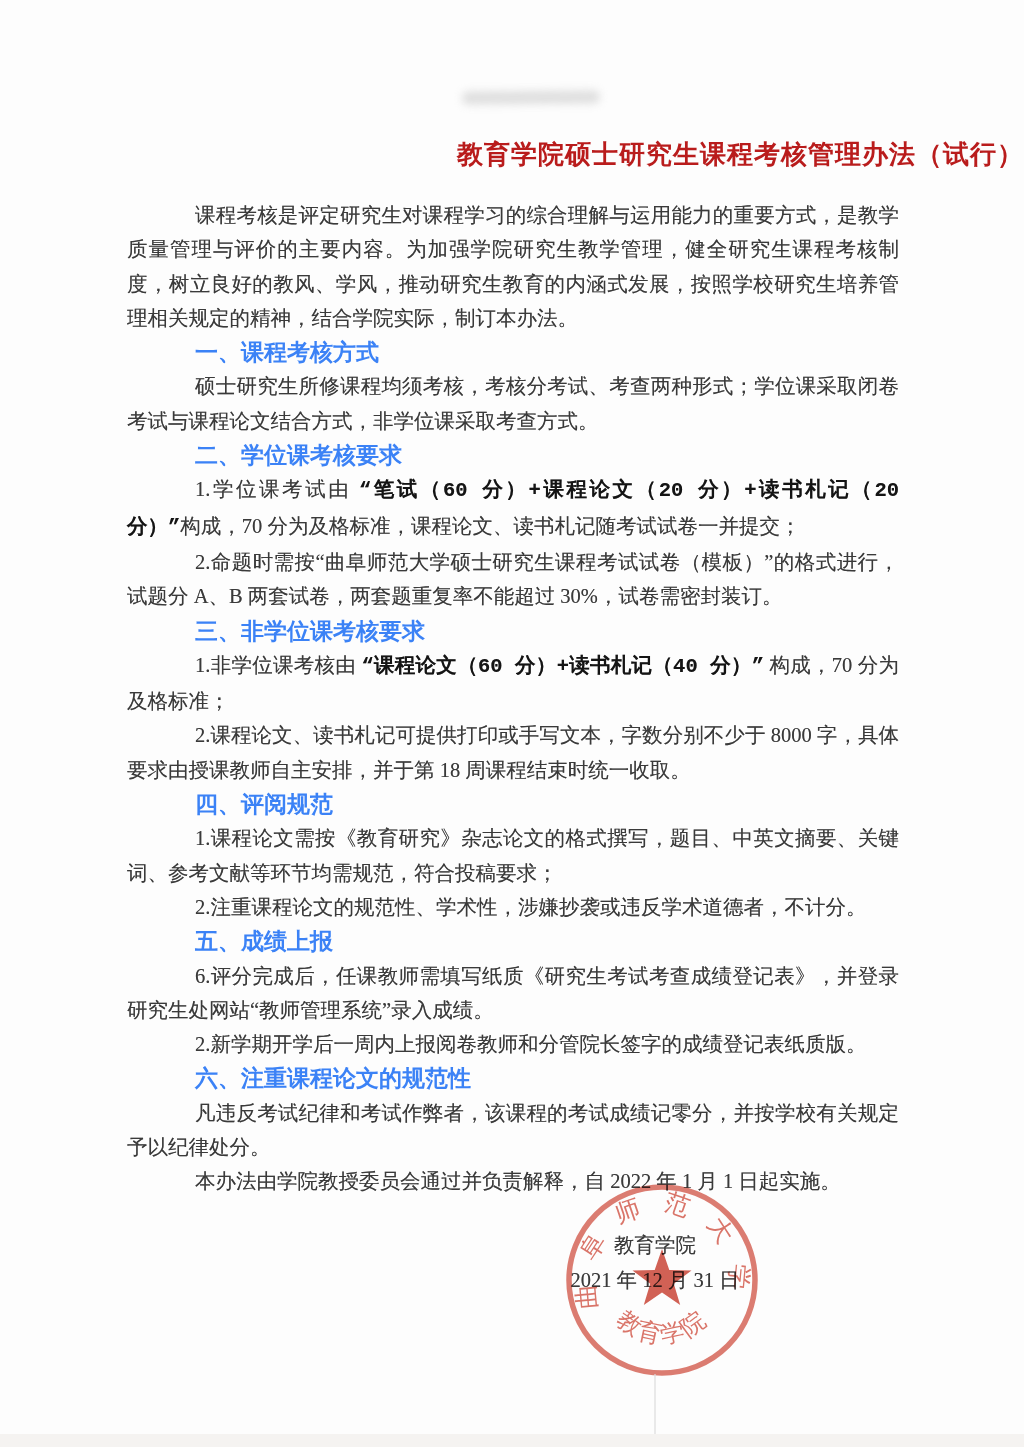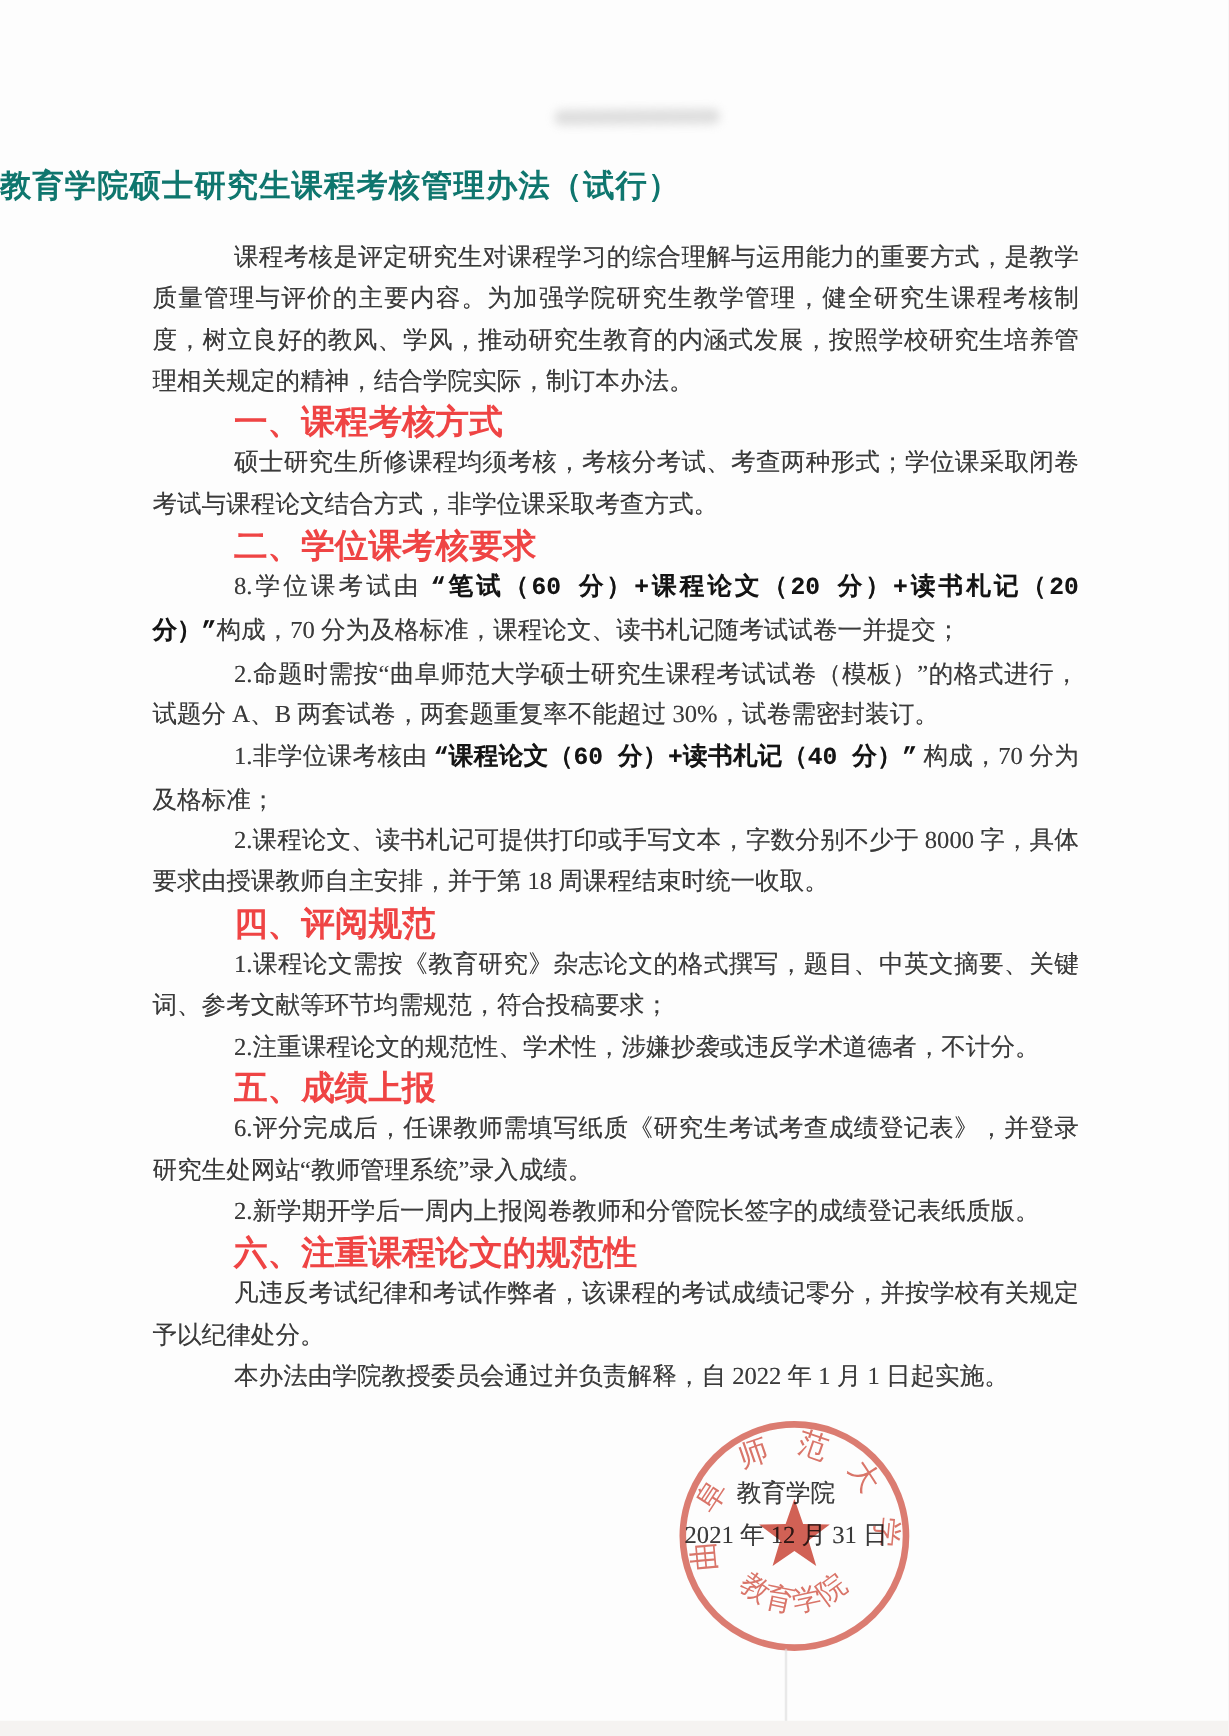--- a/index.html
+++ b/index.html
@@ -21,26 +21,26 @@
     background: #b9b9b9;
     border-radius: 6px;
     filter: blur(4px);
     opacity: 0.45;
     transform: rotate(-0.5deg);
   }
   .title {
     position: absolute;
     left: 0; top: 136px;
     width: 100%;
-    text-align: left;
+    text-align: right;
     font-family: "Liberation Sans", "DejaVu Sans", sans-serif;
     font-weight: bold;
     font-size: 26px;
     line-height: 36px;
-    color: #0f766e;
+    color: #b91c1c;
     letter-spacing: 1px;
     margin: 0;
   }
   .doc-body {
     position: absolute;
     left: 127px; top: 198px;
     width: 772px;
     color: #3a3a3a;
     font-size: 20.5px;
     line-height: 34.3px;
@@ -50,22 +50,22 @@
   .para {
     text-indent: 68px;
     margin: 0;
     text-shadow: 0 0 0.5px rgba(70,70,70,0.55);
   }
   .heading {
     text-indent: 68px;
     margin: 0;
     font-family: "Liberation Sans", "DejaVu Sans", sans-serif;
     font-weight: bold;
-    font-size: 28px;
-    color: #ef4444;
+    font-size: 23px;
+    color: #3b82f6;
   }
   .bold-run {
     font-family: Liberation Mono, monospace;
     font-weight: bold;
     color: #141414;
   }
   .signature {
     position: absolute;
     left: 495px; top: 1228px;
     width: 320px;
@@ -108,22 +108,23 @@
 
   <div class="smudge"></div>
 
   <h1 class="title">教育学院硕士研究生课程考核管理办法（试行）</h1>
 
   <div class="doc-body">
       <div class="para"><span>课程考核是评定研究生对课程学习的综合理解与运用能力的重要方式，是教学质量管理与评价的主要内容。为加强学院研究生教学管理，健全研究生课程考核制度，树立良好的教风、学风，推动研究生教育的内涵式发展，按照学校研究生培养管理相关规定的精神，结合学院实际，制订本办法。</span></div>
       <div class="heading"><span>一、课程考核方式</span></div>
       <div class="para"><span>硕士研究生所修课程均须考核，考核分考试、考查两种形式；学位课采取闭卷考试与课程论文结合方式，非学位课采取考查方式。</span></div>
       <div class="heading"><span>二、学位课考核要求</span></div>
-      <div class="para"><span>8.学位课考试由 </span><span class="bold-run">“笔试（60 分）+课程论文（20 分）+读书札记（20 分）”</span><span>构成，70 分为及格标准，课程论文、读书札记随考试试卷一并提交；</span></div>
+      <div class="para"><span>1.学位课考试由 </span><span class="bold-run">“笔试（60 分）+课程论文（20 分）+读书札记（20 分）”</span><span>构成，70 分为及格标准，课程论文、读书札记随考试试卷一并提交；</span></div>
       <div class="para"><span>2.命题时需按“曲阜师范大学硕士研究生课程考试试卷（模板）”的格式进行，试题分 A、B 两套试卷，两套题重复率不能超过 30%，试卷需密封装订。</span></div>
+      <div class="heading"><span>三、非学位课考核要求</span></div>
       <div class="para"><span>1.非学位课考核由 </span><span class="bold-run">“课程论文（60 分）+读书札记（40 分）”</span><span> 构成，70 分为及格标准；</span></div>
       <div class="para"><span>2.课程论文、读书札记可提供打印或手写文本，字数分别不少于 8000 字，具体要求由授课教师自主安排，并于第 18 周课程结束时统一收取。</span></div>
       <div class="heading"><span>四、评阅规范</span></div>
       <div class="para"><span>1.课程论文需按《教育研究》杂志论文的格式撰写，题目、中英文摘要、关键词、参考文献等环节均需规范，符合投稿要求；</span></div>
       <div class="para"><span>2.注重课程论文的规范性、学术性，涉嫌抄袭或违反学术道德者，不计分。</span></div>
       <div class="heading"><span>五、成绩上报</span></div>
       <div class="para"><span>6.评分完成后，任课教师需填写纸质《研究生考试考查成绩登记表》，并登录研究生处网站“教师管理系统”录入成绩。</span></div>
       <div class="para"><span>2.新学期开学后一周内上报阅卷教师和分管院长签字的成绩登记表纸质版。</span></div>
       <div class="heading"><span>六、注重课程论文的规范性</span></div>
       <div class="para"><span>凡违反考试纪律和考试作弊者，该课程的考试成绩记零分，并按学校有关规定予以纪律处分。</span></div>

